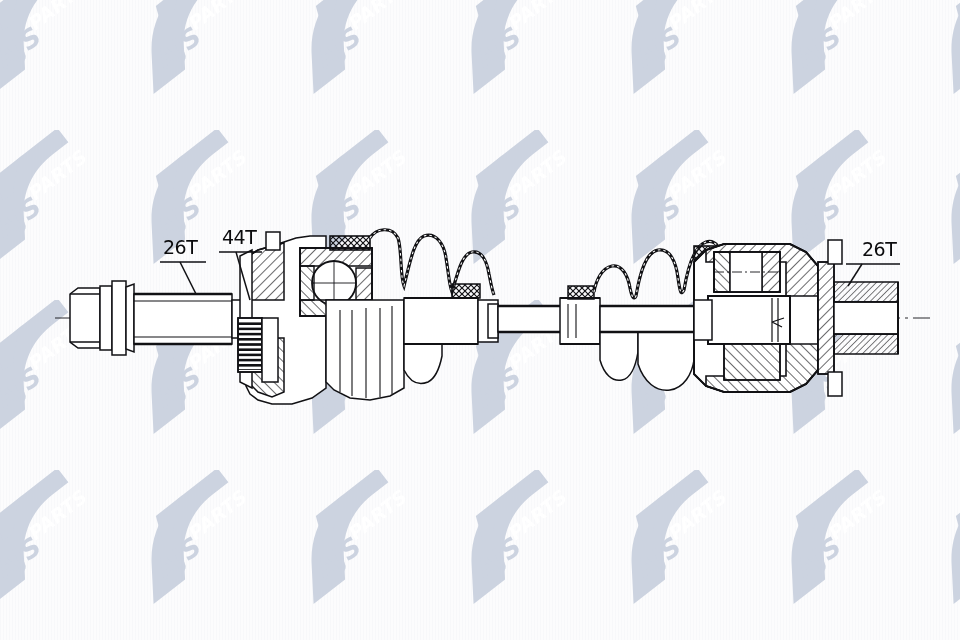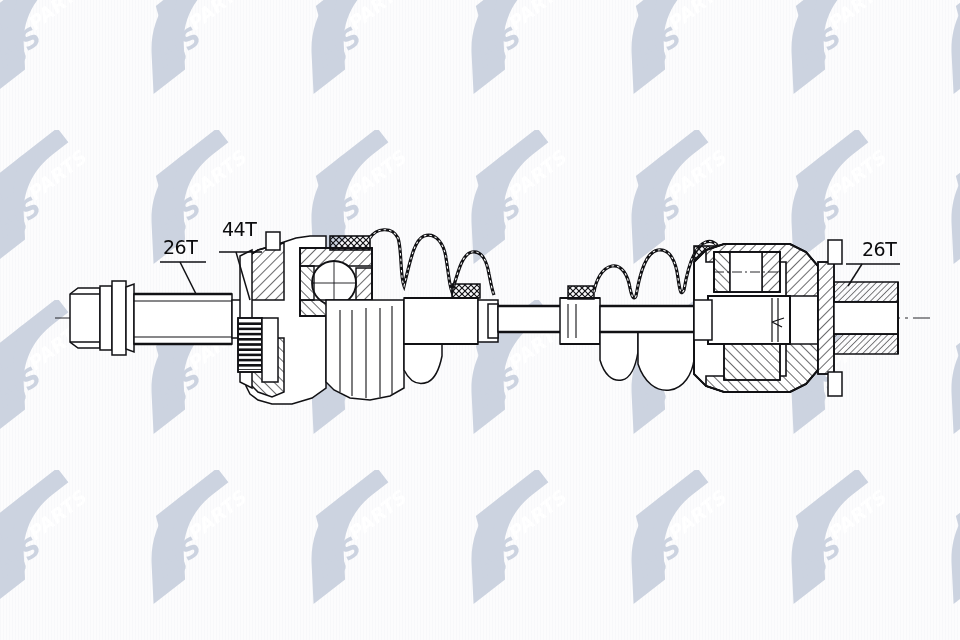--- a/index.html
+++ b/index.html
@@ -615,16 +615,16 @@
       <g stroke-width="1.5">
         <line x1="846" y1="264" x2="900" y2="264"></line>
         <line x1="862" y1="264" x2="848" y2="286"></line>
       </g>
 
     </g>
   </svg>
   </div>
 
   <div class="lbl" style="left:163px;top:238px;">26T</div>
-  <div class="lbl" style="left:222px;top:220px;">44T</div>
+  <div class="lbl" style="left:222px;top:228px;">44T</div>
   <div class="lbl" style="left:862px;top:240px;">26T</div>
 
 </div>
 
 </body></html>

